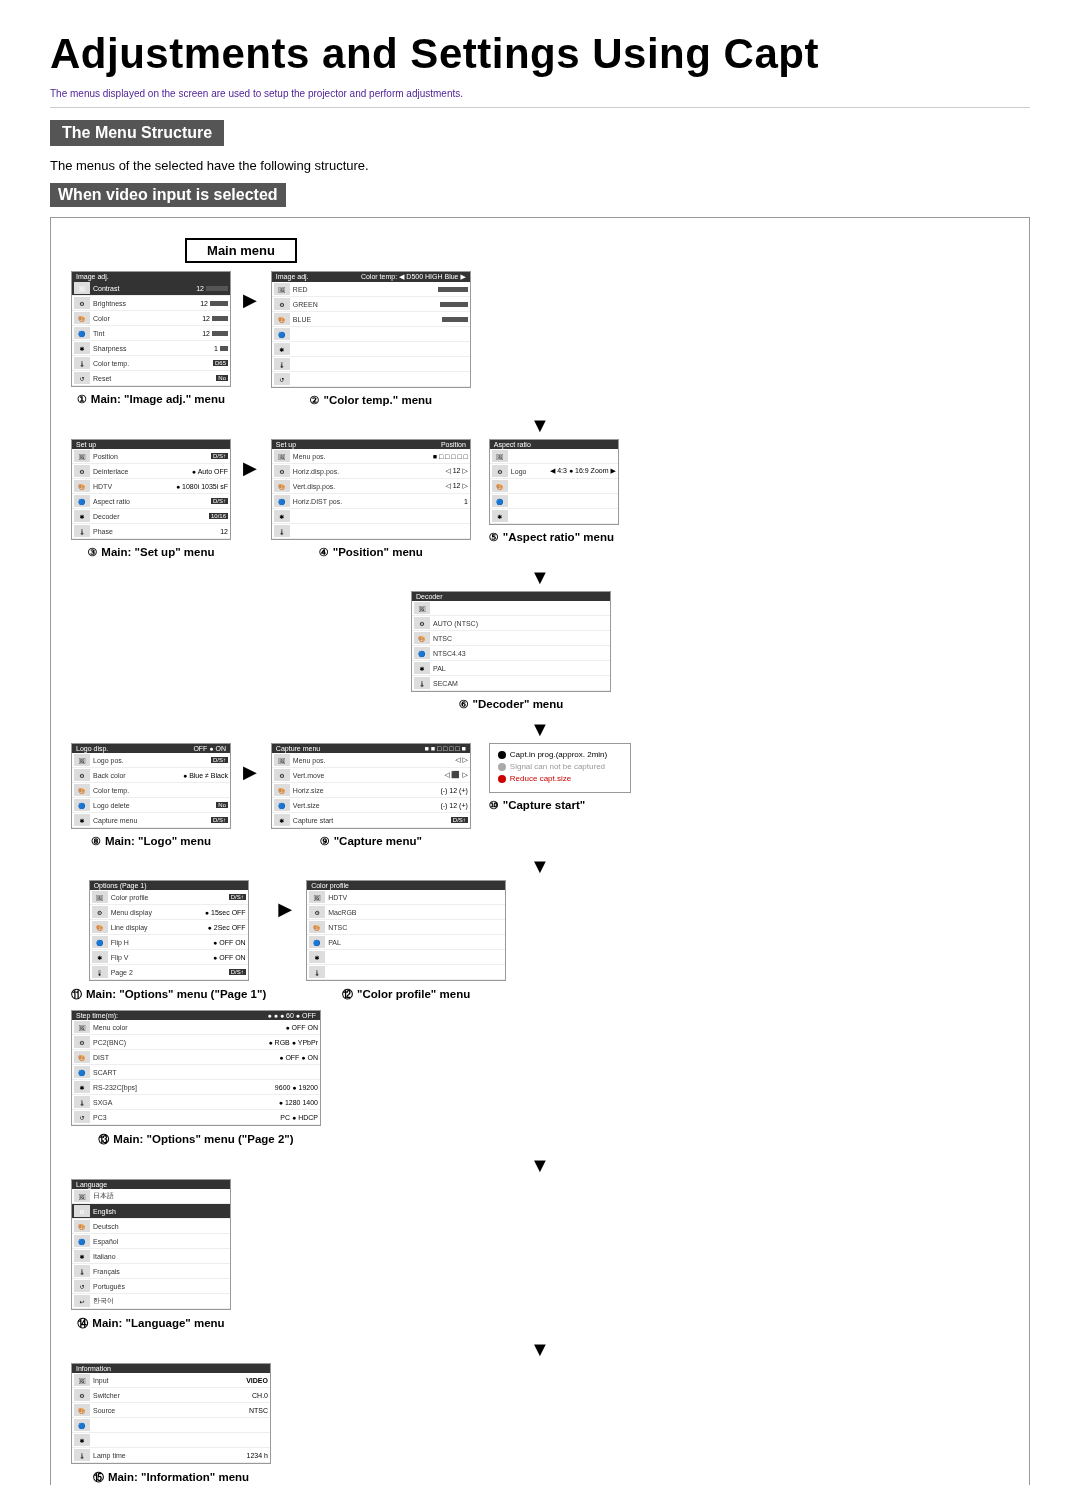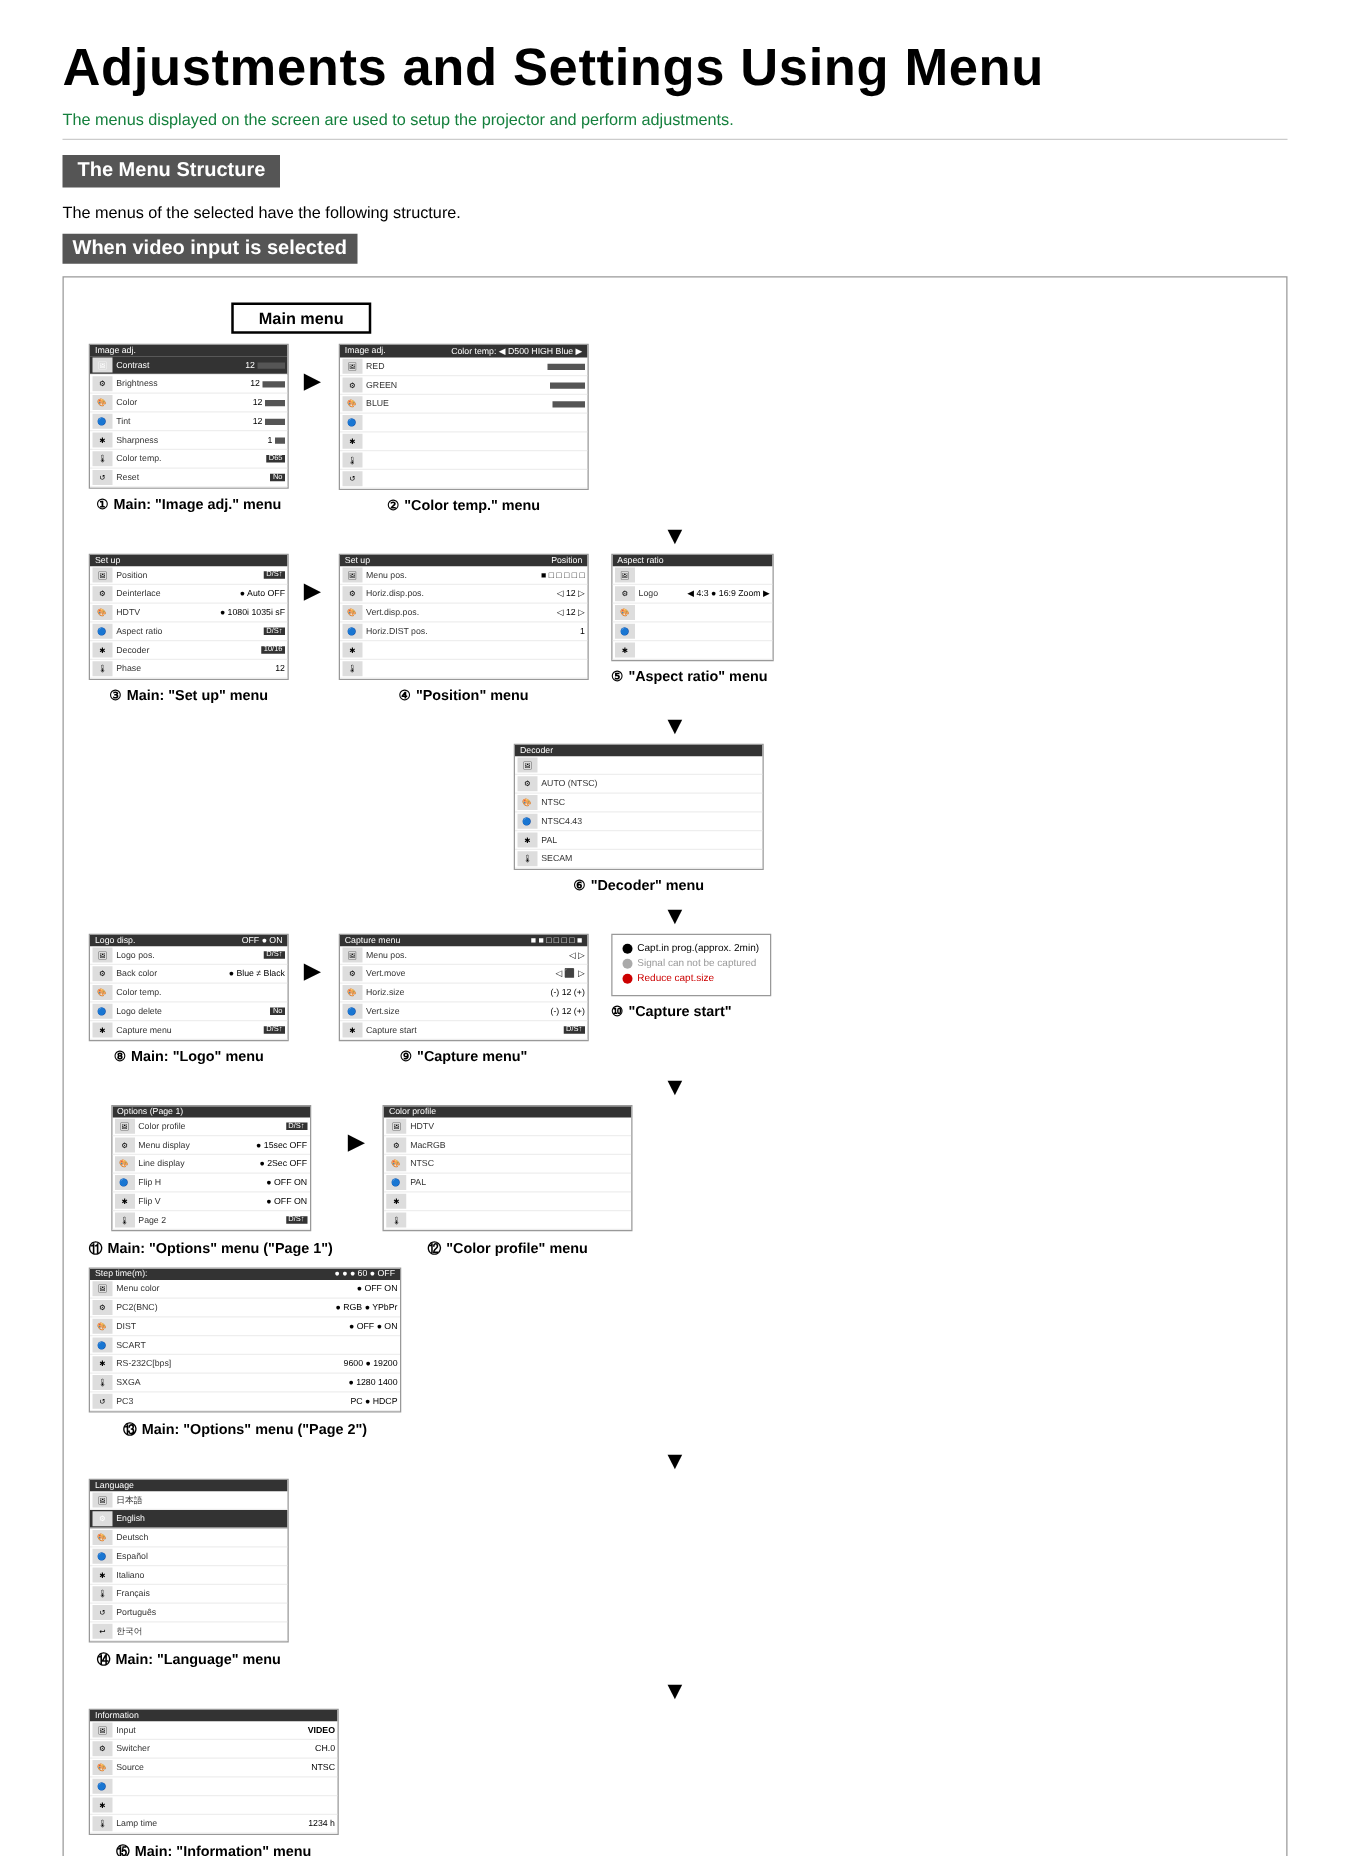--- a/index.html
+++ b/index.html
@@ -14,22 +14,22 @@
 
     h1.page-title {
       font-size: 42px;
       font-weight: 900;
       font-family: Arial Black, Arial, sans-serif;
       margin-bottom: 10px;
       letter-spacing: 0.5px;
     }
 
     .subtitle {
-      font-size: 13px;
-      color: #15803d;
+      font-size: 10px;
+      color: #4c1d95;
       margin-bottom: 12px;
       border-bottom: 1px solid #ccc;
       padding-bottom: 8px;
     }
 
     .section-title {
       background: #555;
       color: #fff;
       font-weight: bold;
       font-size: 16px;
@@ -146,21 +146,21 @@
       color: #000;
       margin: 4px 0;
     }
 
     
     .capture-start-box {
       border: 1px solid #999;
       padding: 6px 8px;
       font-size: 8px;
       background: #fff;
-      width: 128px;
+      width: 142px;
     }
 
     .capture-item {
       display: flex;
       align-items: center;
       gap: 4px;
       margin-bottom: 3px;
       font-size: 8px;
     }
 
@@ -226,21 +226,21 @@
       font-size: 18px;
       margin: 0 4px;
     }
 
   </style>
 </head>
 <body>
 
 
 
-<h1 class="page-title">Adjustments and Settings Using Menu</h1>
+<h1 class="page-title">Adjustments and Settings Using Capt</h1>
 <p class="subtitle">The menus displayed on the screen are used to setup the projector and perform adjustments.</p>
 
 <div>
   <div class="section-title">The Menu Structure</div>
 </div>
 
 <p class="section-intro">The menus of the selected have the following structure.</p>
 
 <div class="video-label">When video input is selected</div>
 

